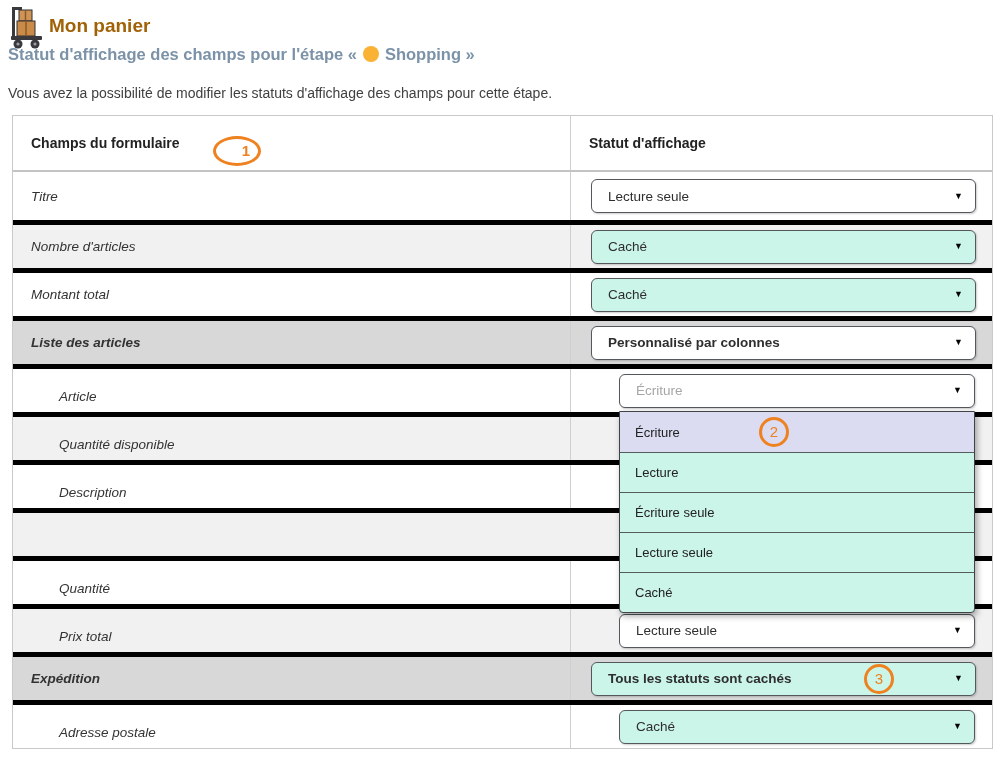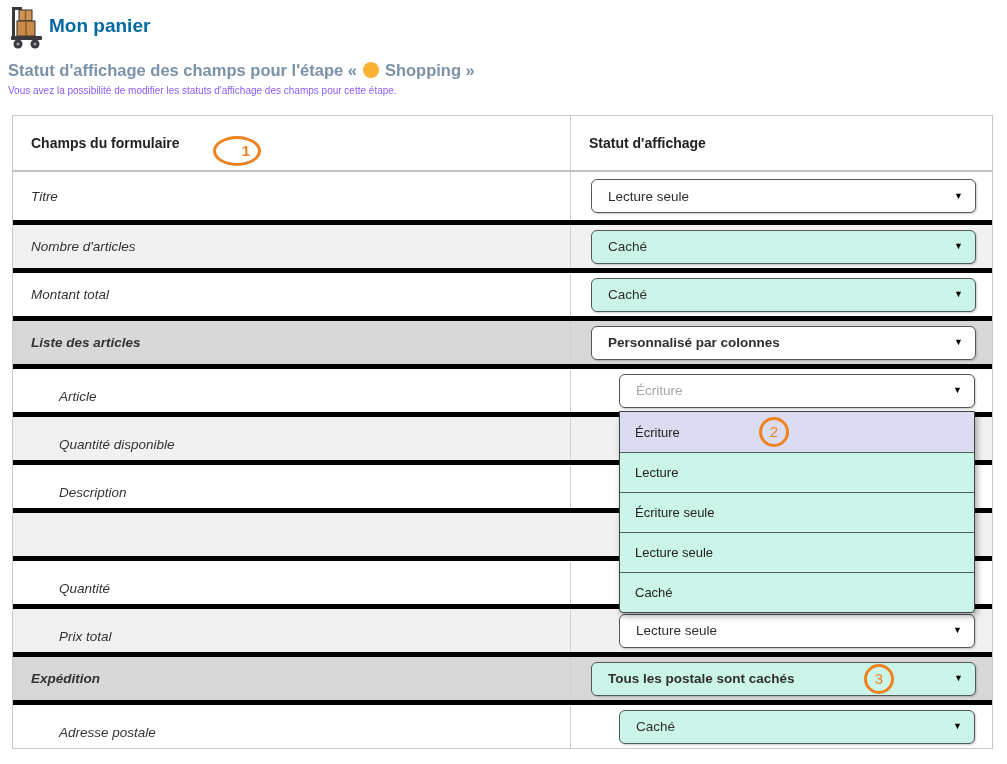--- a/index.html
+++ b/index.html
@@ -2,24 +2,24 @@
 <html><head>
 <meta charset="utf-8">
 <style>
   html,body{margin:0;padding:0;background:#fff;}
   body{font-family:"Liberation Sans",sans-serif;-webkit-font-smoothing:antialiased;}
   #stage{position:relative;width:1007px;height:764px;background:#fff;overflow:hidden;}
 
   
   #hdr{position:absolute;left:8px;top:4px;width:980px;height:105px;}
   #hdr .truck{position:absolute;left:2px;top:1px;}
-  #hdr h1{position:absolute;left:41px;top:11px;margin:0;font-size:19px;font-weight:700;color:#0369a1;}
-  .subtitle{position:absolute;left:0;top:57px;font-size:16.5px;font-weight:700;color:#7b92a8;white-space:nowrap;}
+  #hdr h1{position:absolute;left:41px;top:11px;margin:0;font-size:19px;font-weight:700;color:#a16207;}
+  .subtitle{position:absolute;left:0;top:41px;font-size:16.5px;font-weight:700;color:#7b92a8;white-space:nowrap;}
   .step-dot{display:inline-block;width:16px;height:16px;border-radius:50%;background:#f9b233;margin:0 6px;vertical-align:-2px;}
-  .intro{position:absolute;left:0;top:81px;font-size:10px;color:#8b5cf6;}
+  .intro{position:absolute;left:0;top:81px;font-size:14px;color:#404040;}
 
   
   #tbl{position:absolute;left:12px;top:115px;width:979px;border:1px solid #c9c9c9;background:#fff;}
   .trow{display:flex;height:48px;box-sizing:border-box;}
   .trow + .trow{border-top:5px solid #000000;}
   .thead{display:flex;height:54px;border-bottom:2px solid #c3c3c3;background:#fff;}
   .cell-l{width:558px;box-sizing:border-box;border-right:1px solid #cfcfcf;display:flex;align-items:center;position:relative;}
   .cell-r{flex:1;position:relative;display:flex;align-items:center;}
   .thead .cell-l,.thead .cell-r{font-size:14px;font-weight:700;color:#222;}
   .thead .cell-l span,.thead .cell-r span{padding-left:18px;}
@@ -203,21 +203,21 @@
         </div>
       </div>
     </div>
 
     <div class="trow bg-group">
       <div class="cell-l">
           <span class="lbl grp">Expédition</span>
         </div>
       <div class="cell-r">
         <div class="sel top mint bold">
-          <span class="txt">Tous les postale sont cachés</span>
+          <span class="txt">Tous les statuts sont cachés</span>
           <span class="badge" id="badge3">3</span>
           <span class="arrow">▼</span>
         </div>
       </div>
     </div>
 
     <div class="trow">
       <div class="cell-l">
           <span class="lbl sub">Adresse postale</span>
         </div>

